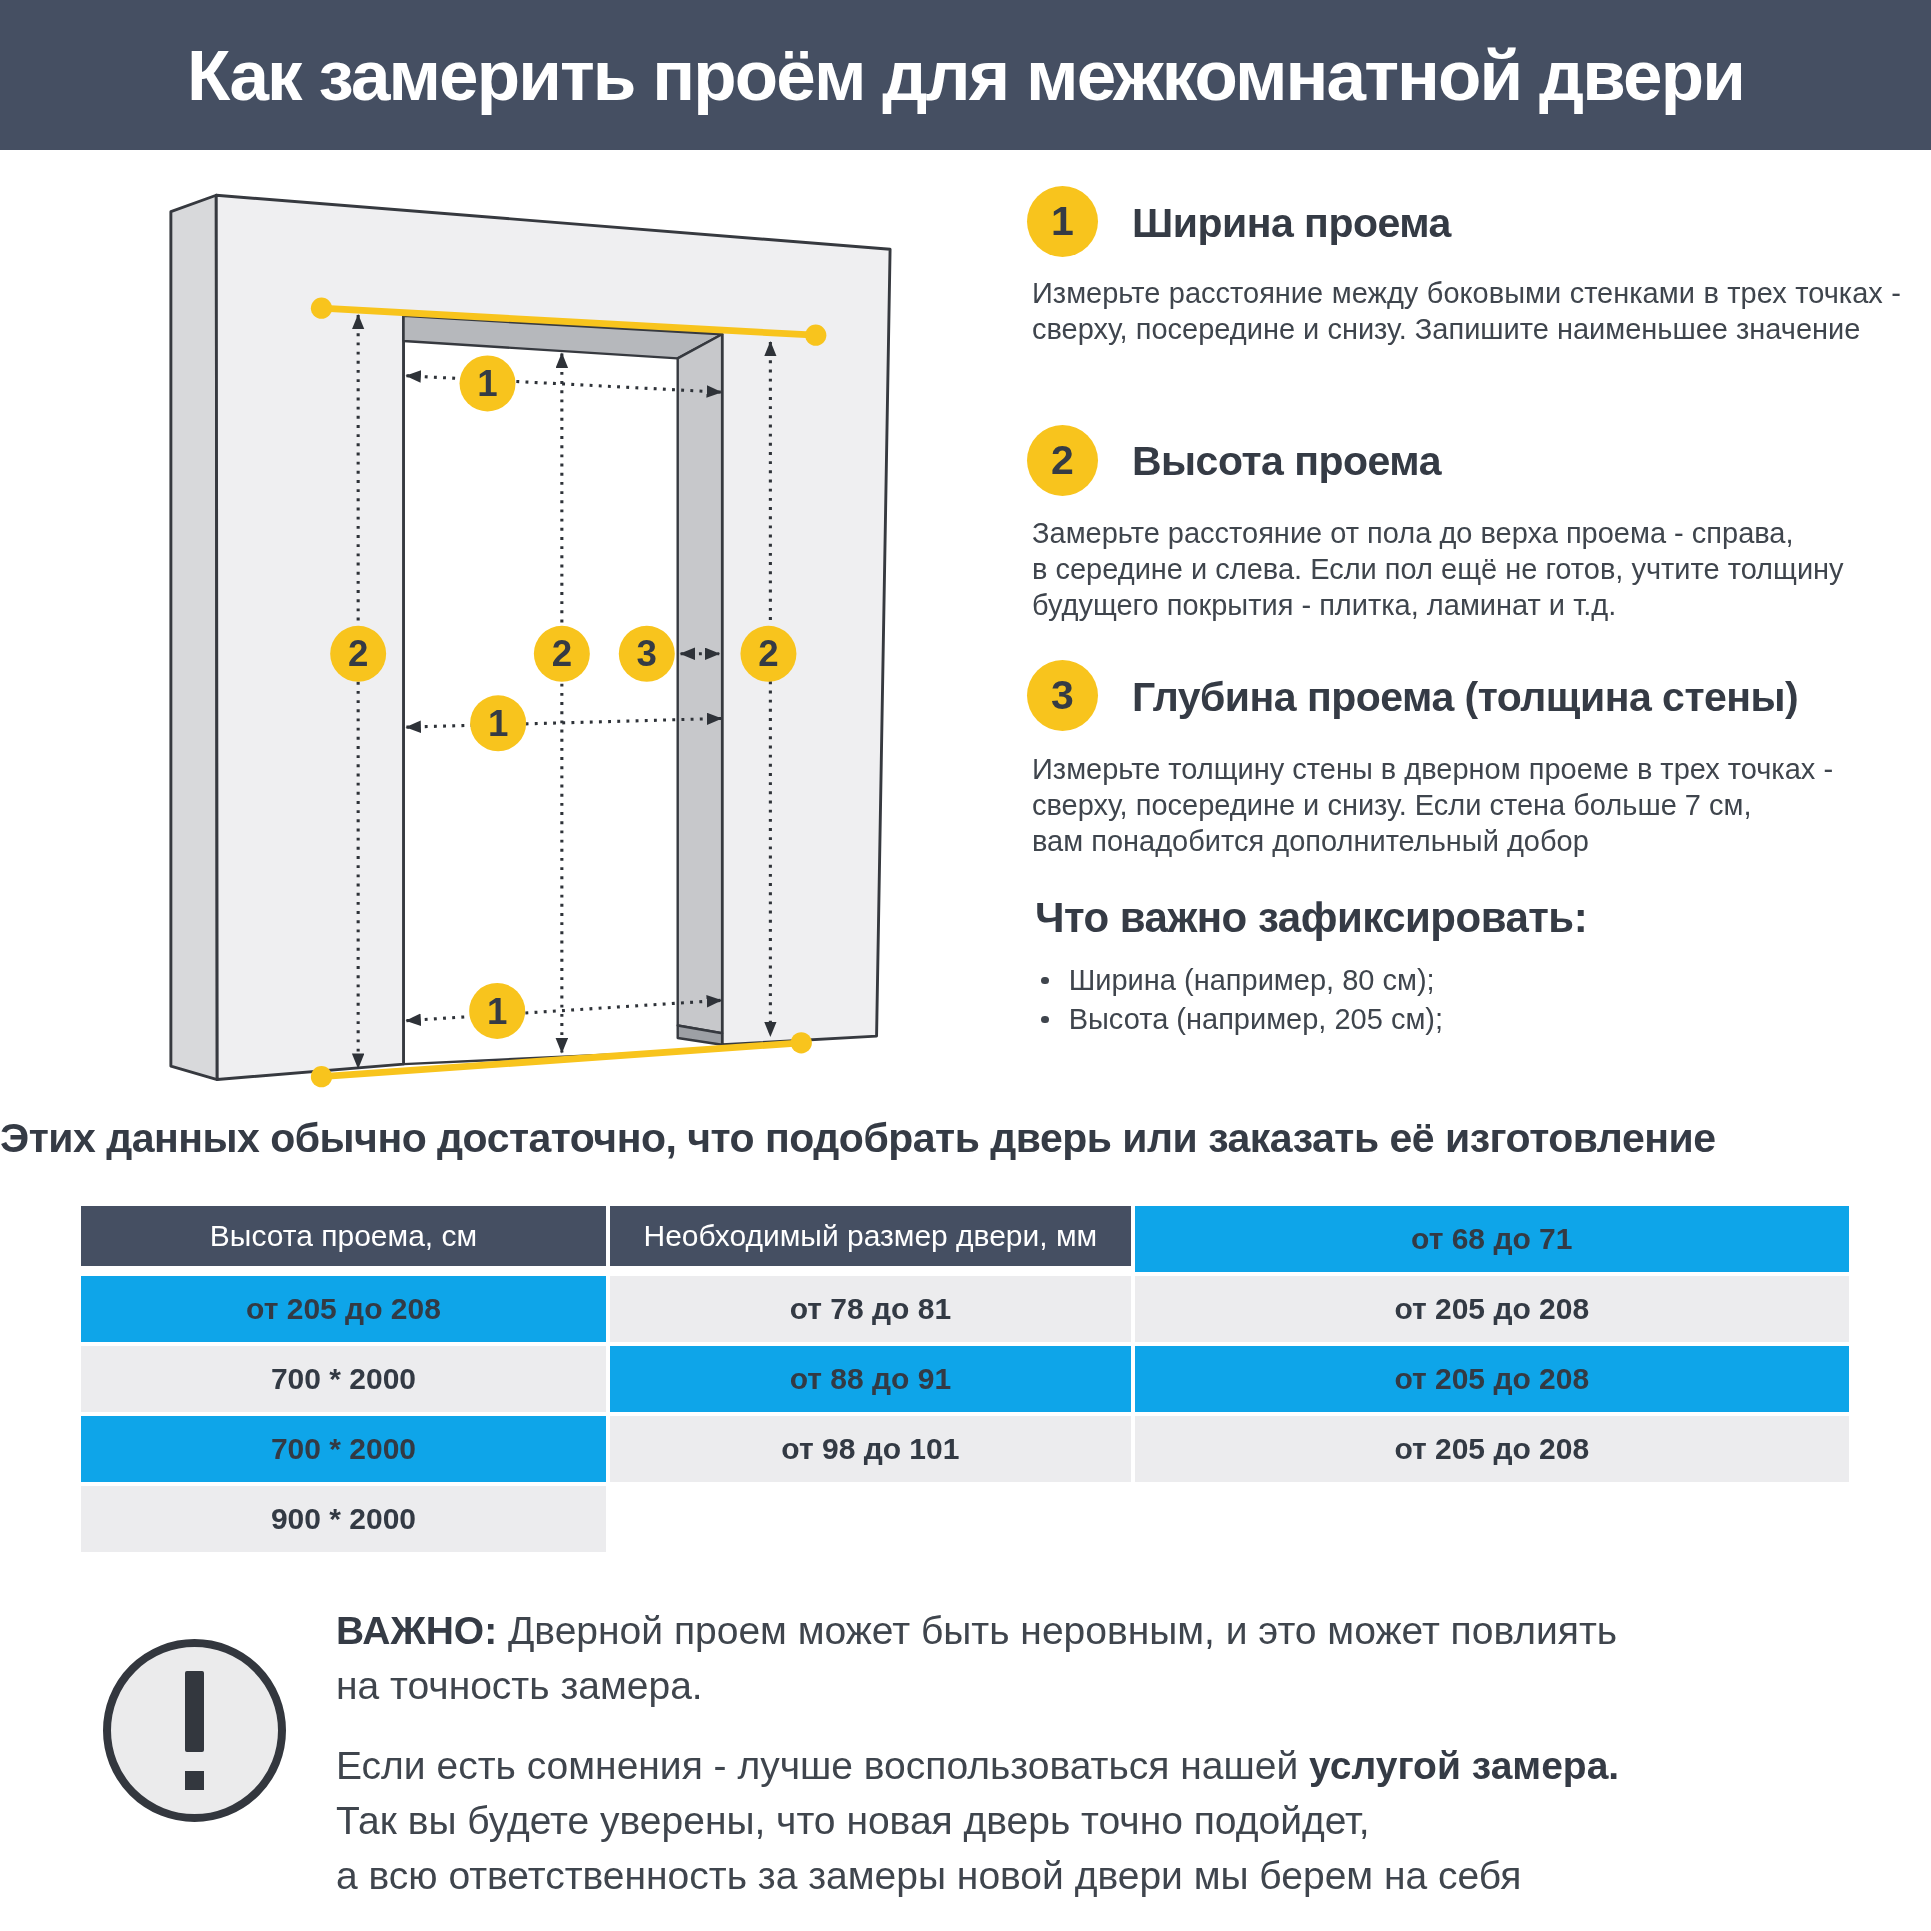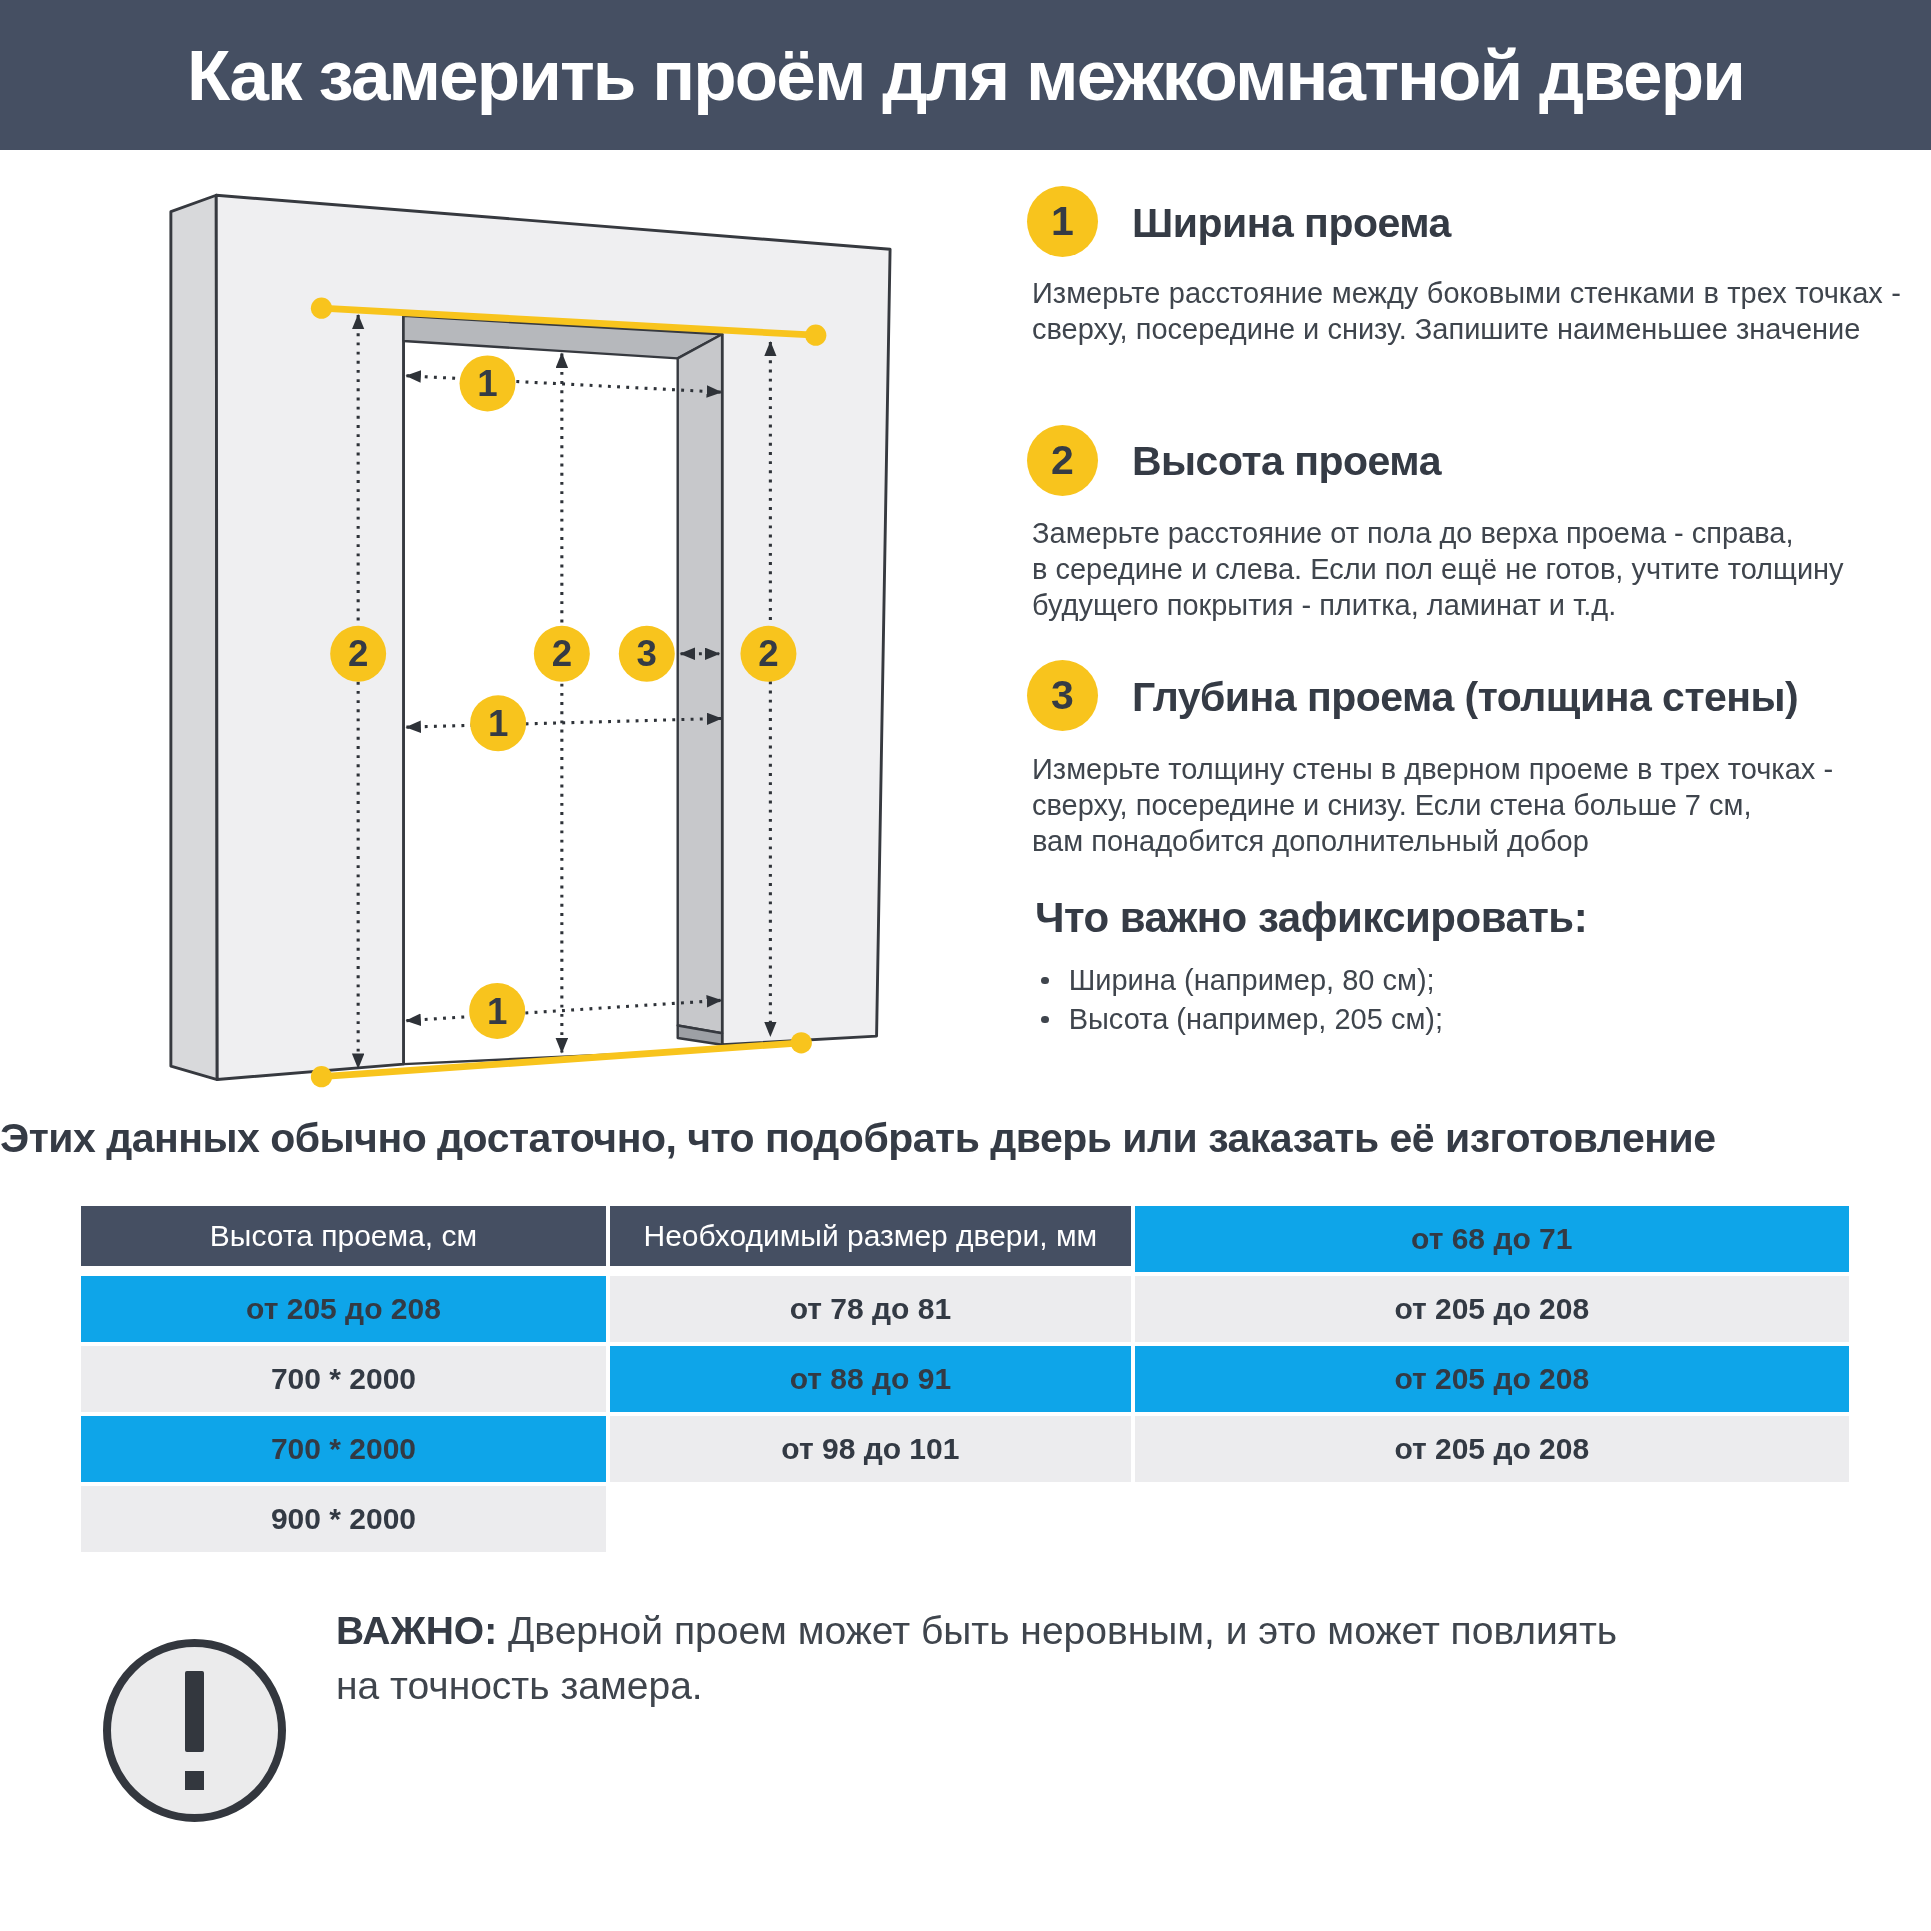--- a/index.html
+++ b/index.html
@@ -216,15 +216,18 @@
     <div class="cell td row-dark">от 205 до 208</div>
     <div class="cell td row-dark">900 * 2000</div>
   </div>
 
   <div class="warn-circle">
     <div class="warn-bar"></div>
     <div class="warn-dot"></div>
   </div>
   <p class="warn-p warn-p1"><b>ВАЖНО:</b><span> Дверной проем может быть неровным, и это может повлиять
 на точность замера.</span></p>
+  <p class="warn-p warn-p2"><span>Если есть сомнения - лучше воспользоваться нашей </span><b>услугой замера.</b><span>
+Так вы будете уверены, что новая дверь точно подойдет,
+а всю ответственность за замеры новой двери мы берем на себя</span></p>
 
 </div>
 
 
 </body></html>

